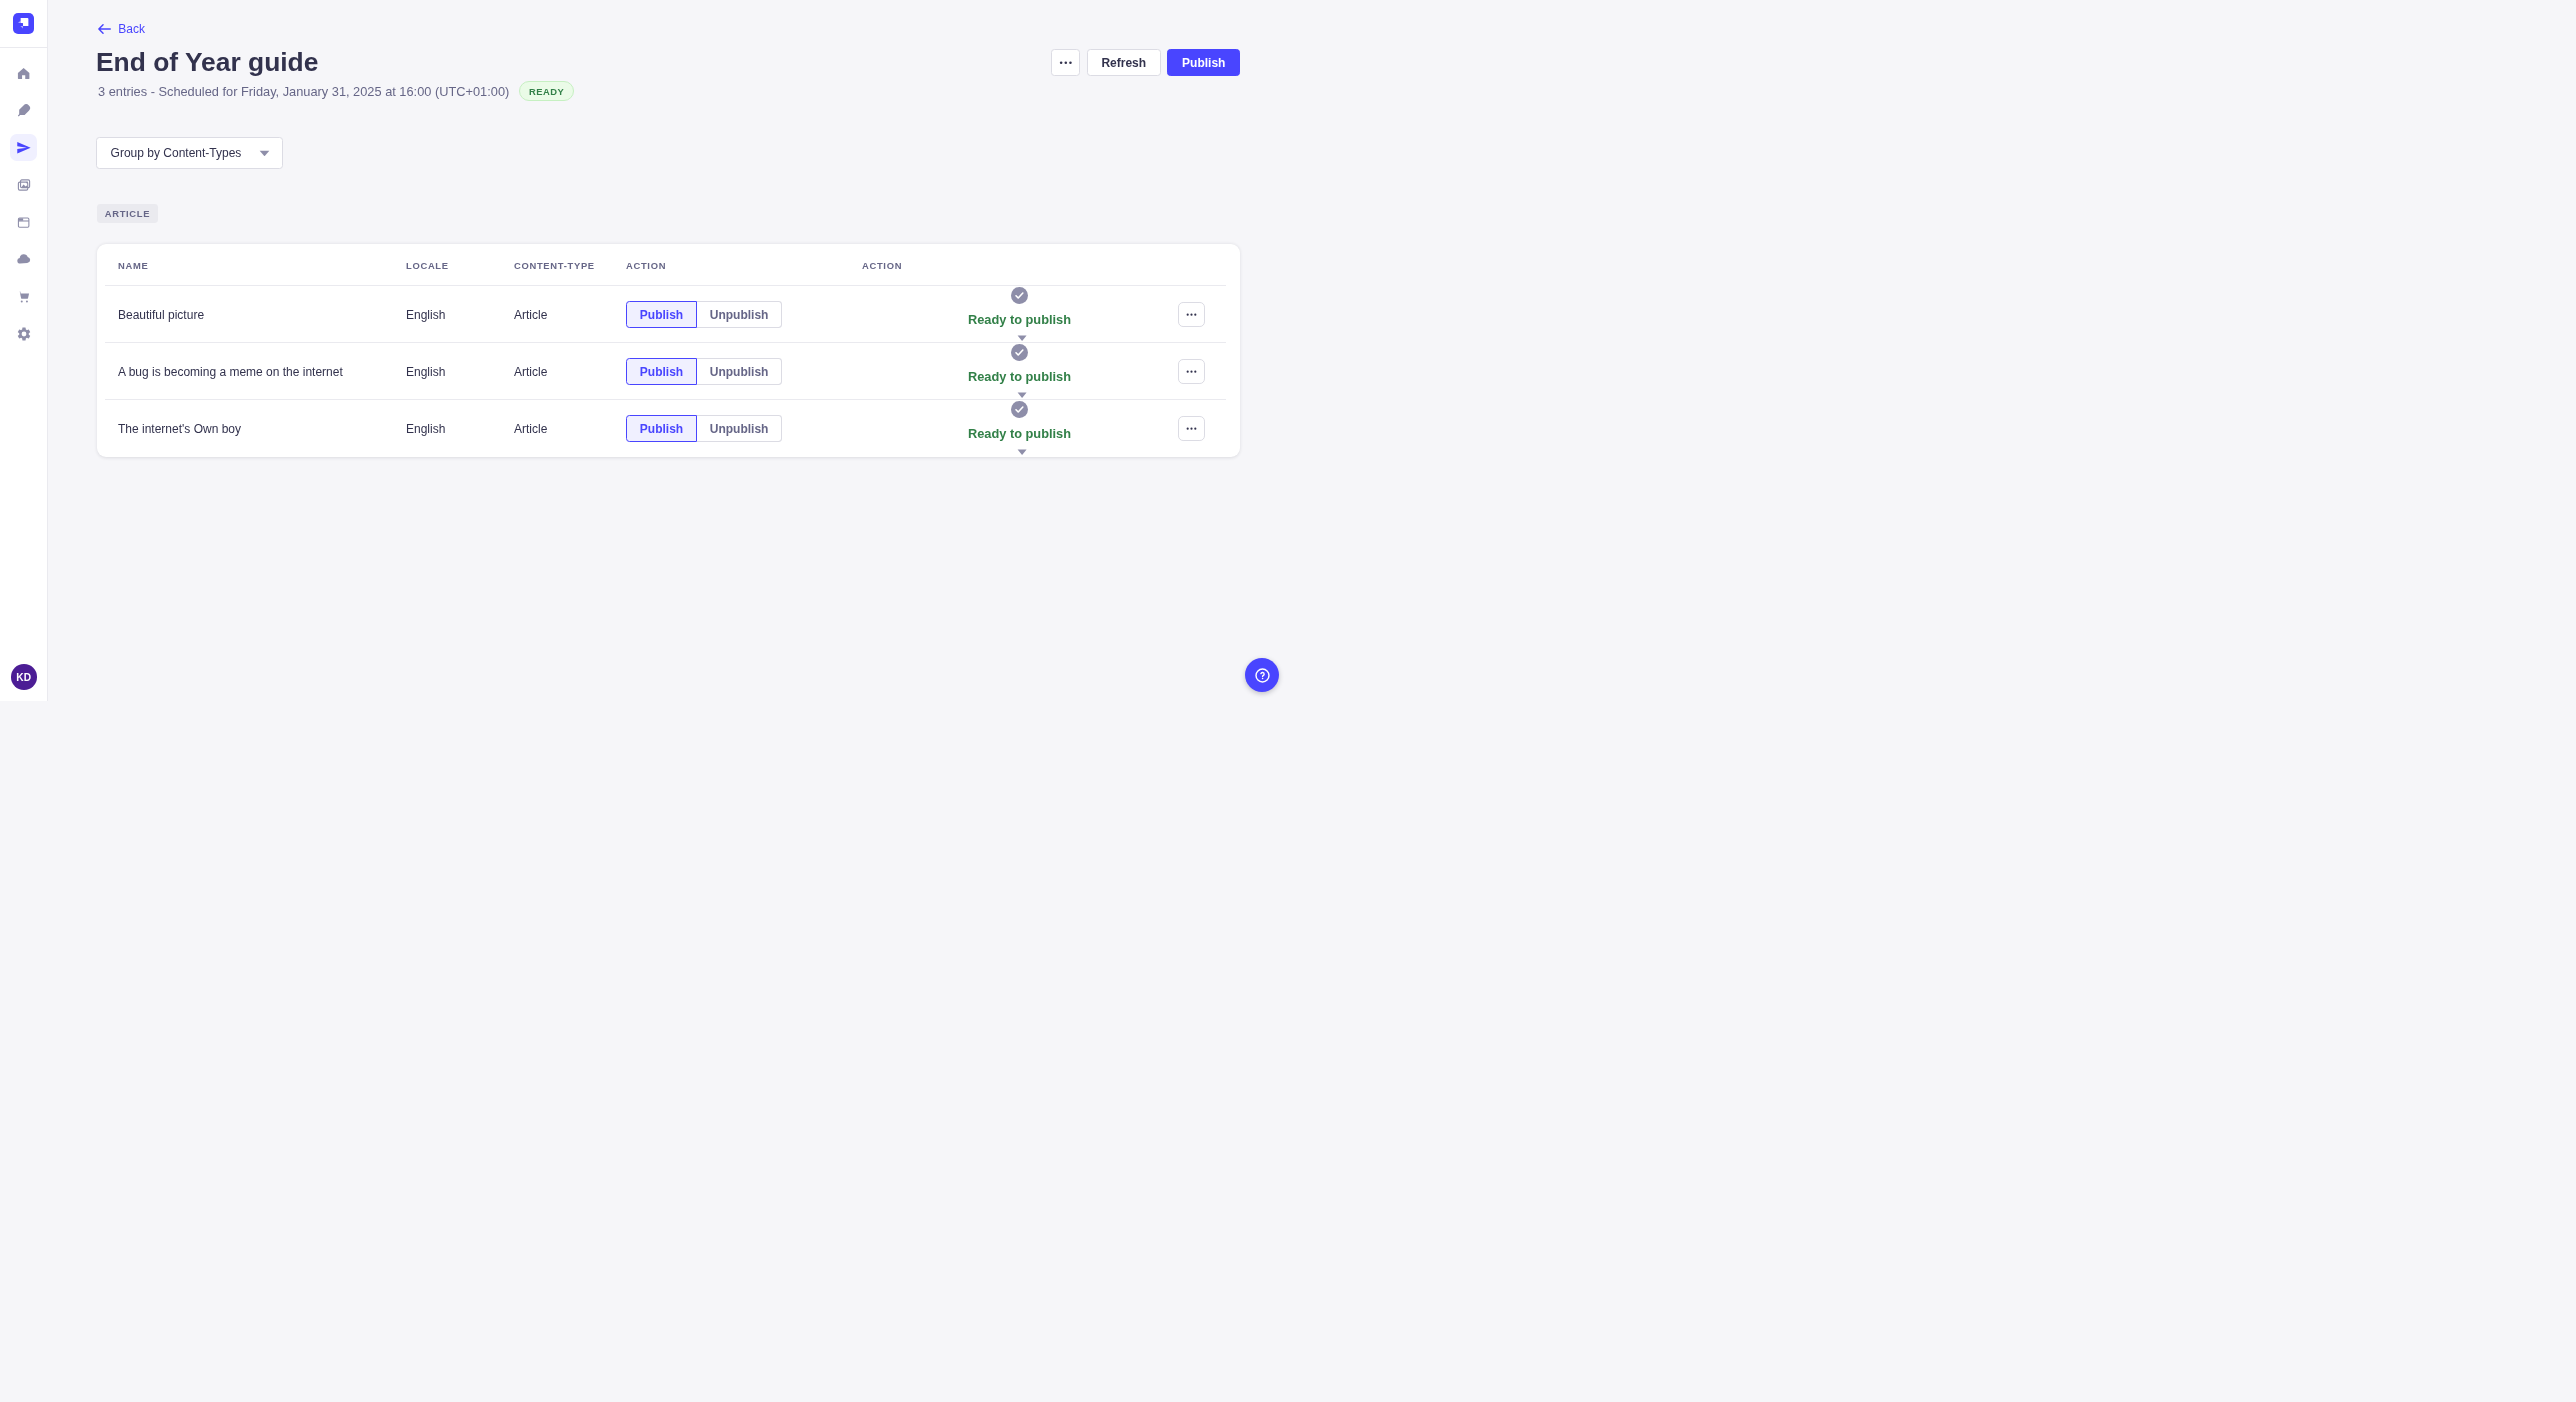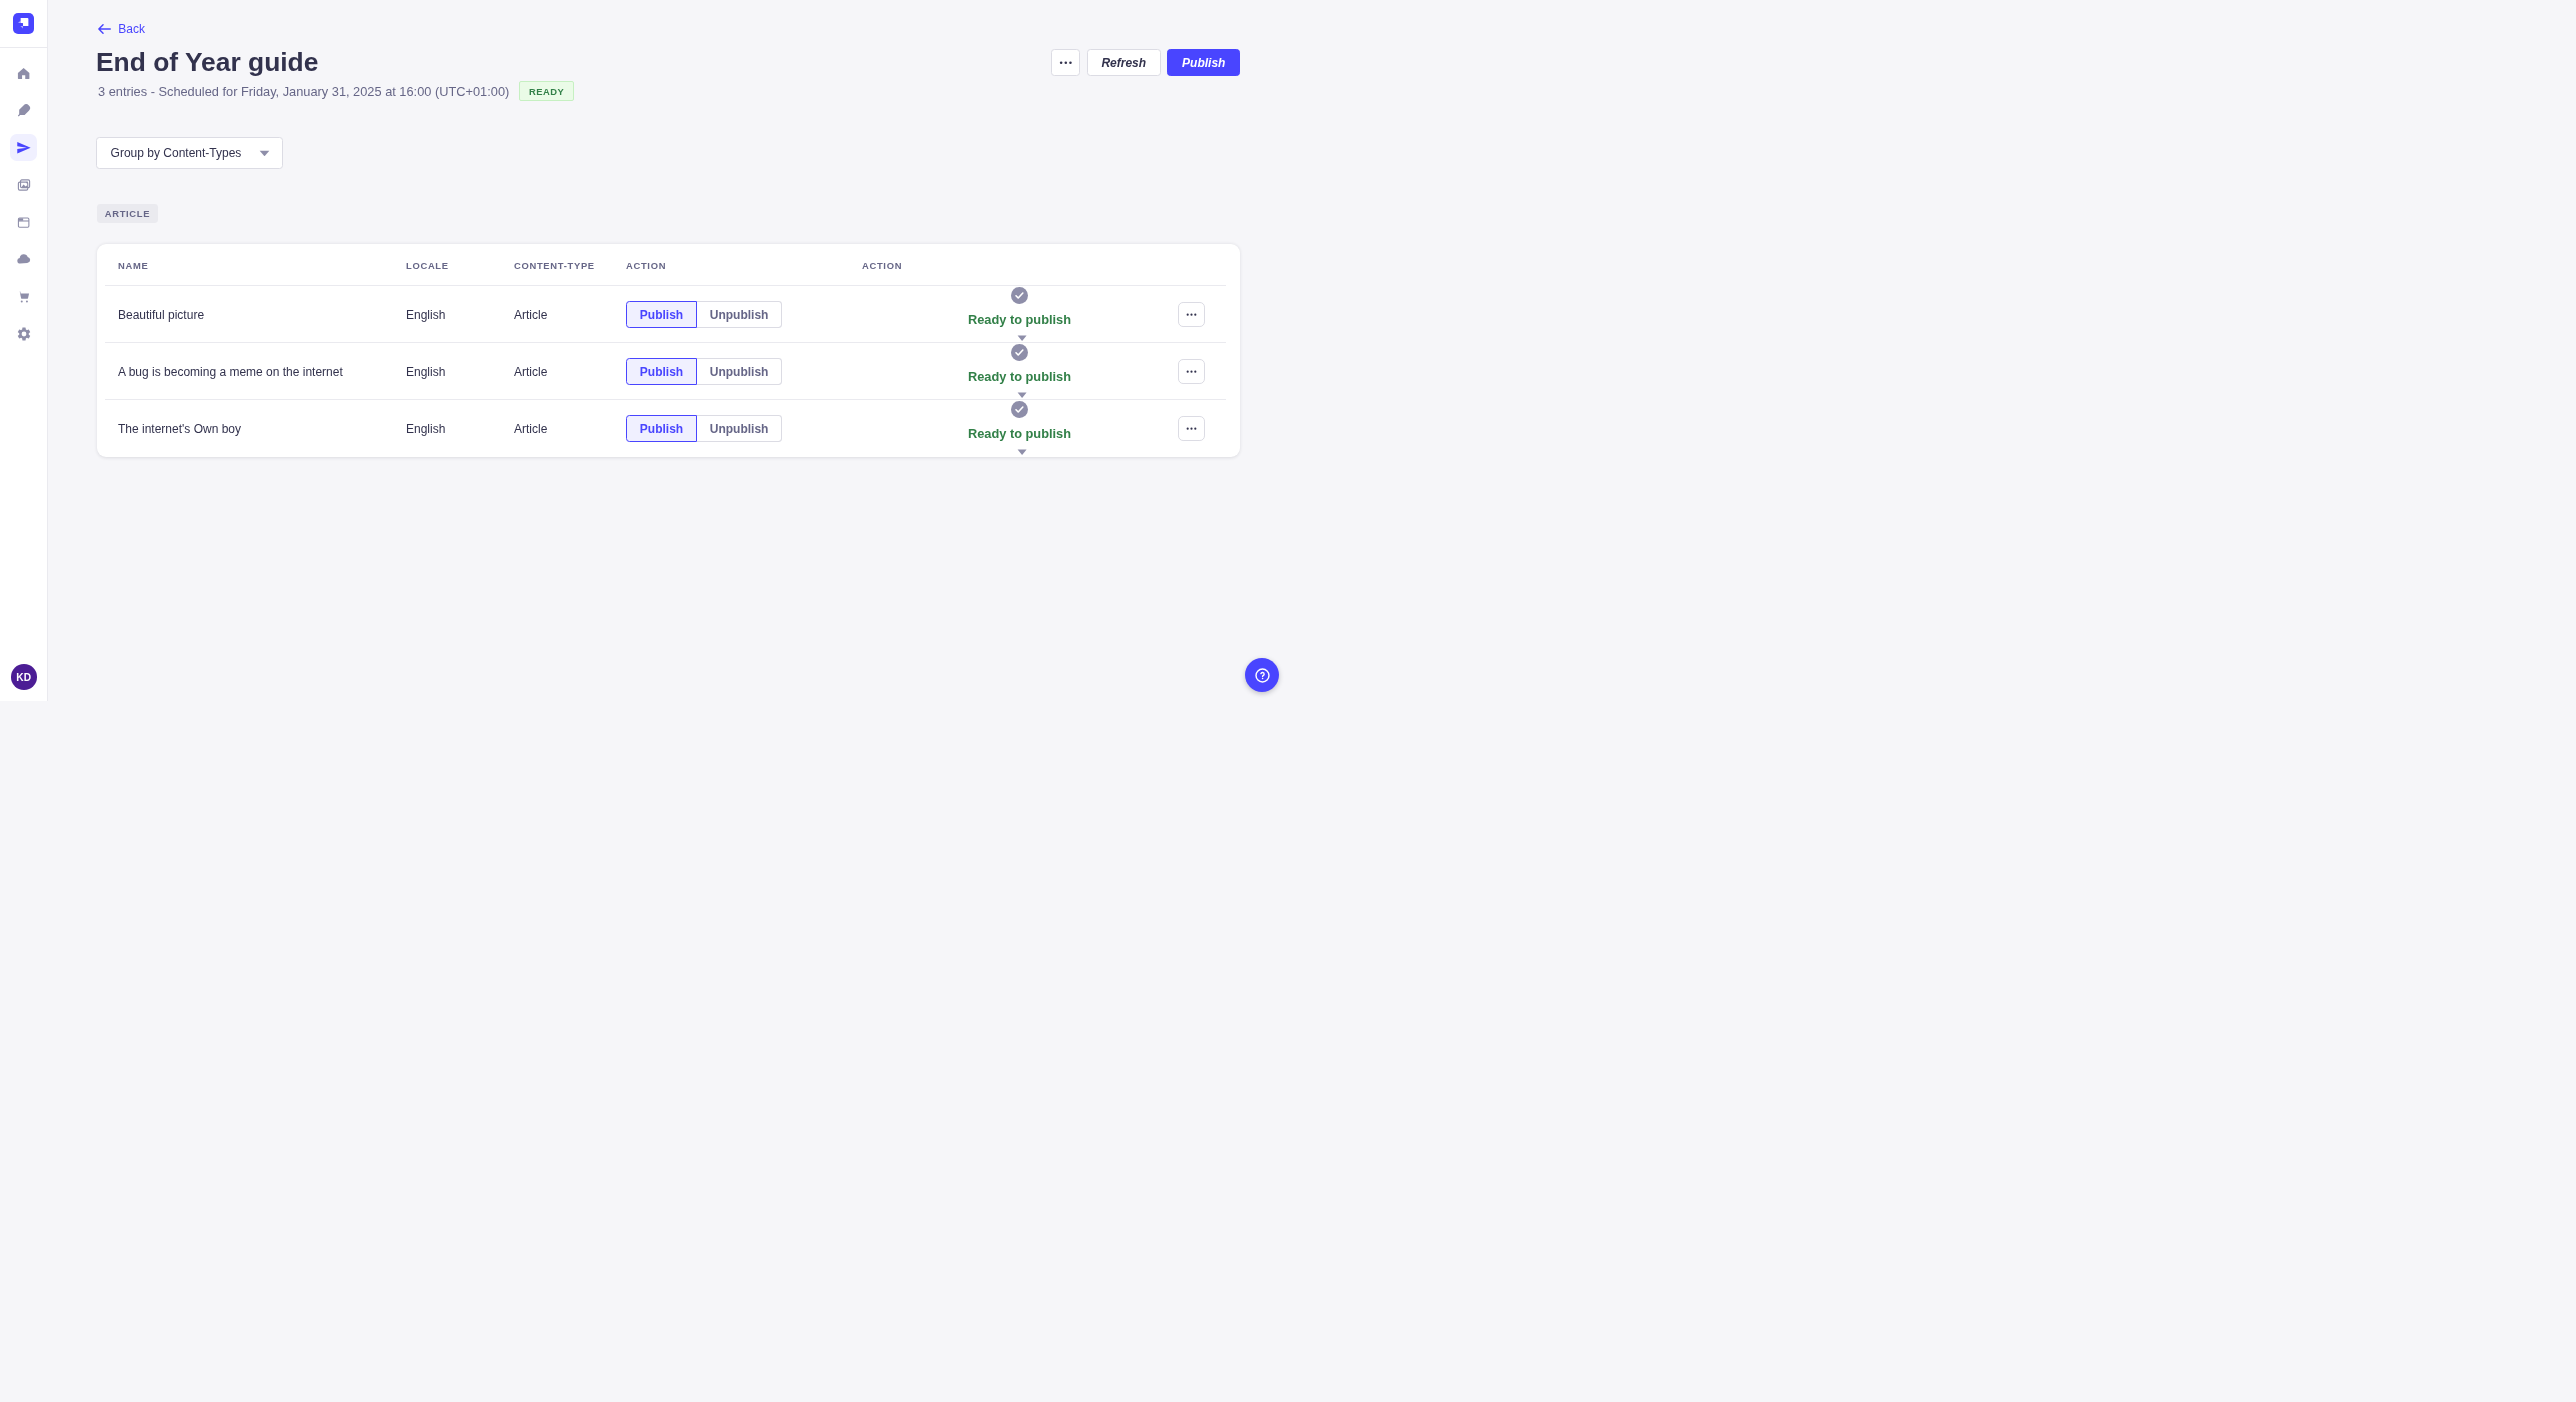--- a/index.html
+++ b/index.html
@@ -22,27 +22,27 @@
   .avatar { position:absolute; left:11px; bottom:11px; width:25.6px; height:25.6px; border-radius:50%;
             background:#4c1d95; color:#ffffff; font-size:10.2px; font-weight:bold; letter-spacing:0.3px;
             display:flex; align-items:center; justify-content:center; cursor:pointer; }
 
   
   .back-link { position:absolute; left:97px; top:22px; display:flex; align-items:center; gap:6.8px;
                color:#4945ff; font-size:12px; font-weight:500; cursor:pointer; text-decoration:none; }
   .page-title { position:absolute; left:96px; top:47px; font-size:26.4px; font-weight:700; color:#32324d; }
   .subtitle-row { position:absolute; left:98px; top:81px; display:flex; align-items:center; gap:10.2px; }
   .subtitle { font-size:12.8px; color:#666687; }
-  .badge-ready { display:inline-flex; align-items:center; height:20.4px; padding:0 8.5px; border-radius:2px;
+  .badge-ready { display:inline-flex; align-items:center; height:20.4px; padding:0 8.5px; border-radius:10px;
                  background:#eafbe7; border:0.9px solid #c6f0c2; color:#328048; font-size:9.4px;
                  font-weight:bold; letter-spacing:0.5px; }
   .header-actions { position:absolute; top:49px; right:48px; display:flex; gap:6.8px; }
   .btn { height:27px; border-radius:3.4px; font-size:12px; font-weight:600; cursor:pointer;
          display:inline-flex; align-items:center; justify-content:center;
-         font-family:"Liberation Sans","DejaVu Sans",sans-serif;font-style:italic; }
+         font-family:"Liberation Sans","DejaVu Sans",sans-serif; }
   .btn-ghost { background:#ffffff; border:0.9px solid #dcdce4; color:#32324d; padding:0 13.6px; }
   .btn-more { background:#ffffff; border:0.9px solid #dcdce4; width:29px; padding:0; }
   .btn-primary { background:#4945ff; border:0.9px solid #4945ff; color:#ffffff; padding:0 13.6px; }
 
   
   .group-by { position:absolute; left:96px; top:137px; width:187px; height:32px; background:#ffffff;
               border:0.9px solid #dcdce4; border-radius:3.4px; display:flex; align-items:center;
               justify-content:space-between; padding:0 12px 0 13.6px; cursor:pointer; }
   .group-by-label { font-size:12px; color:#32324d; }
 

